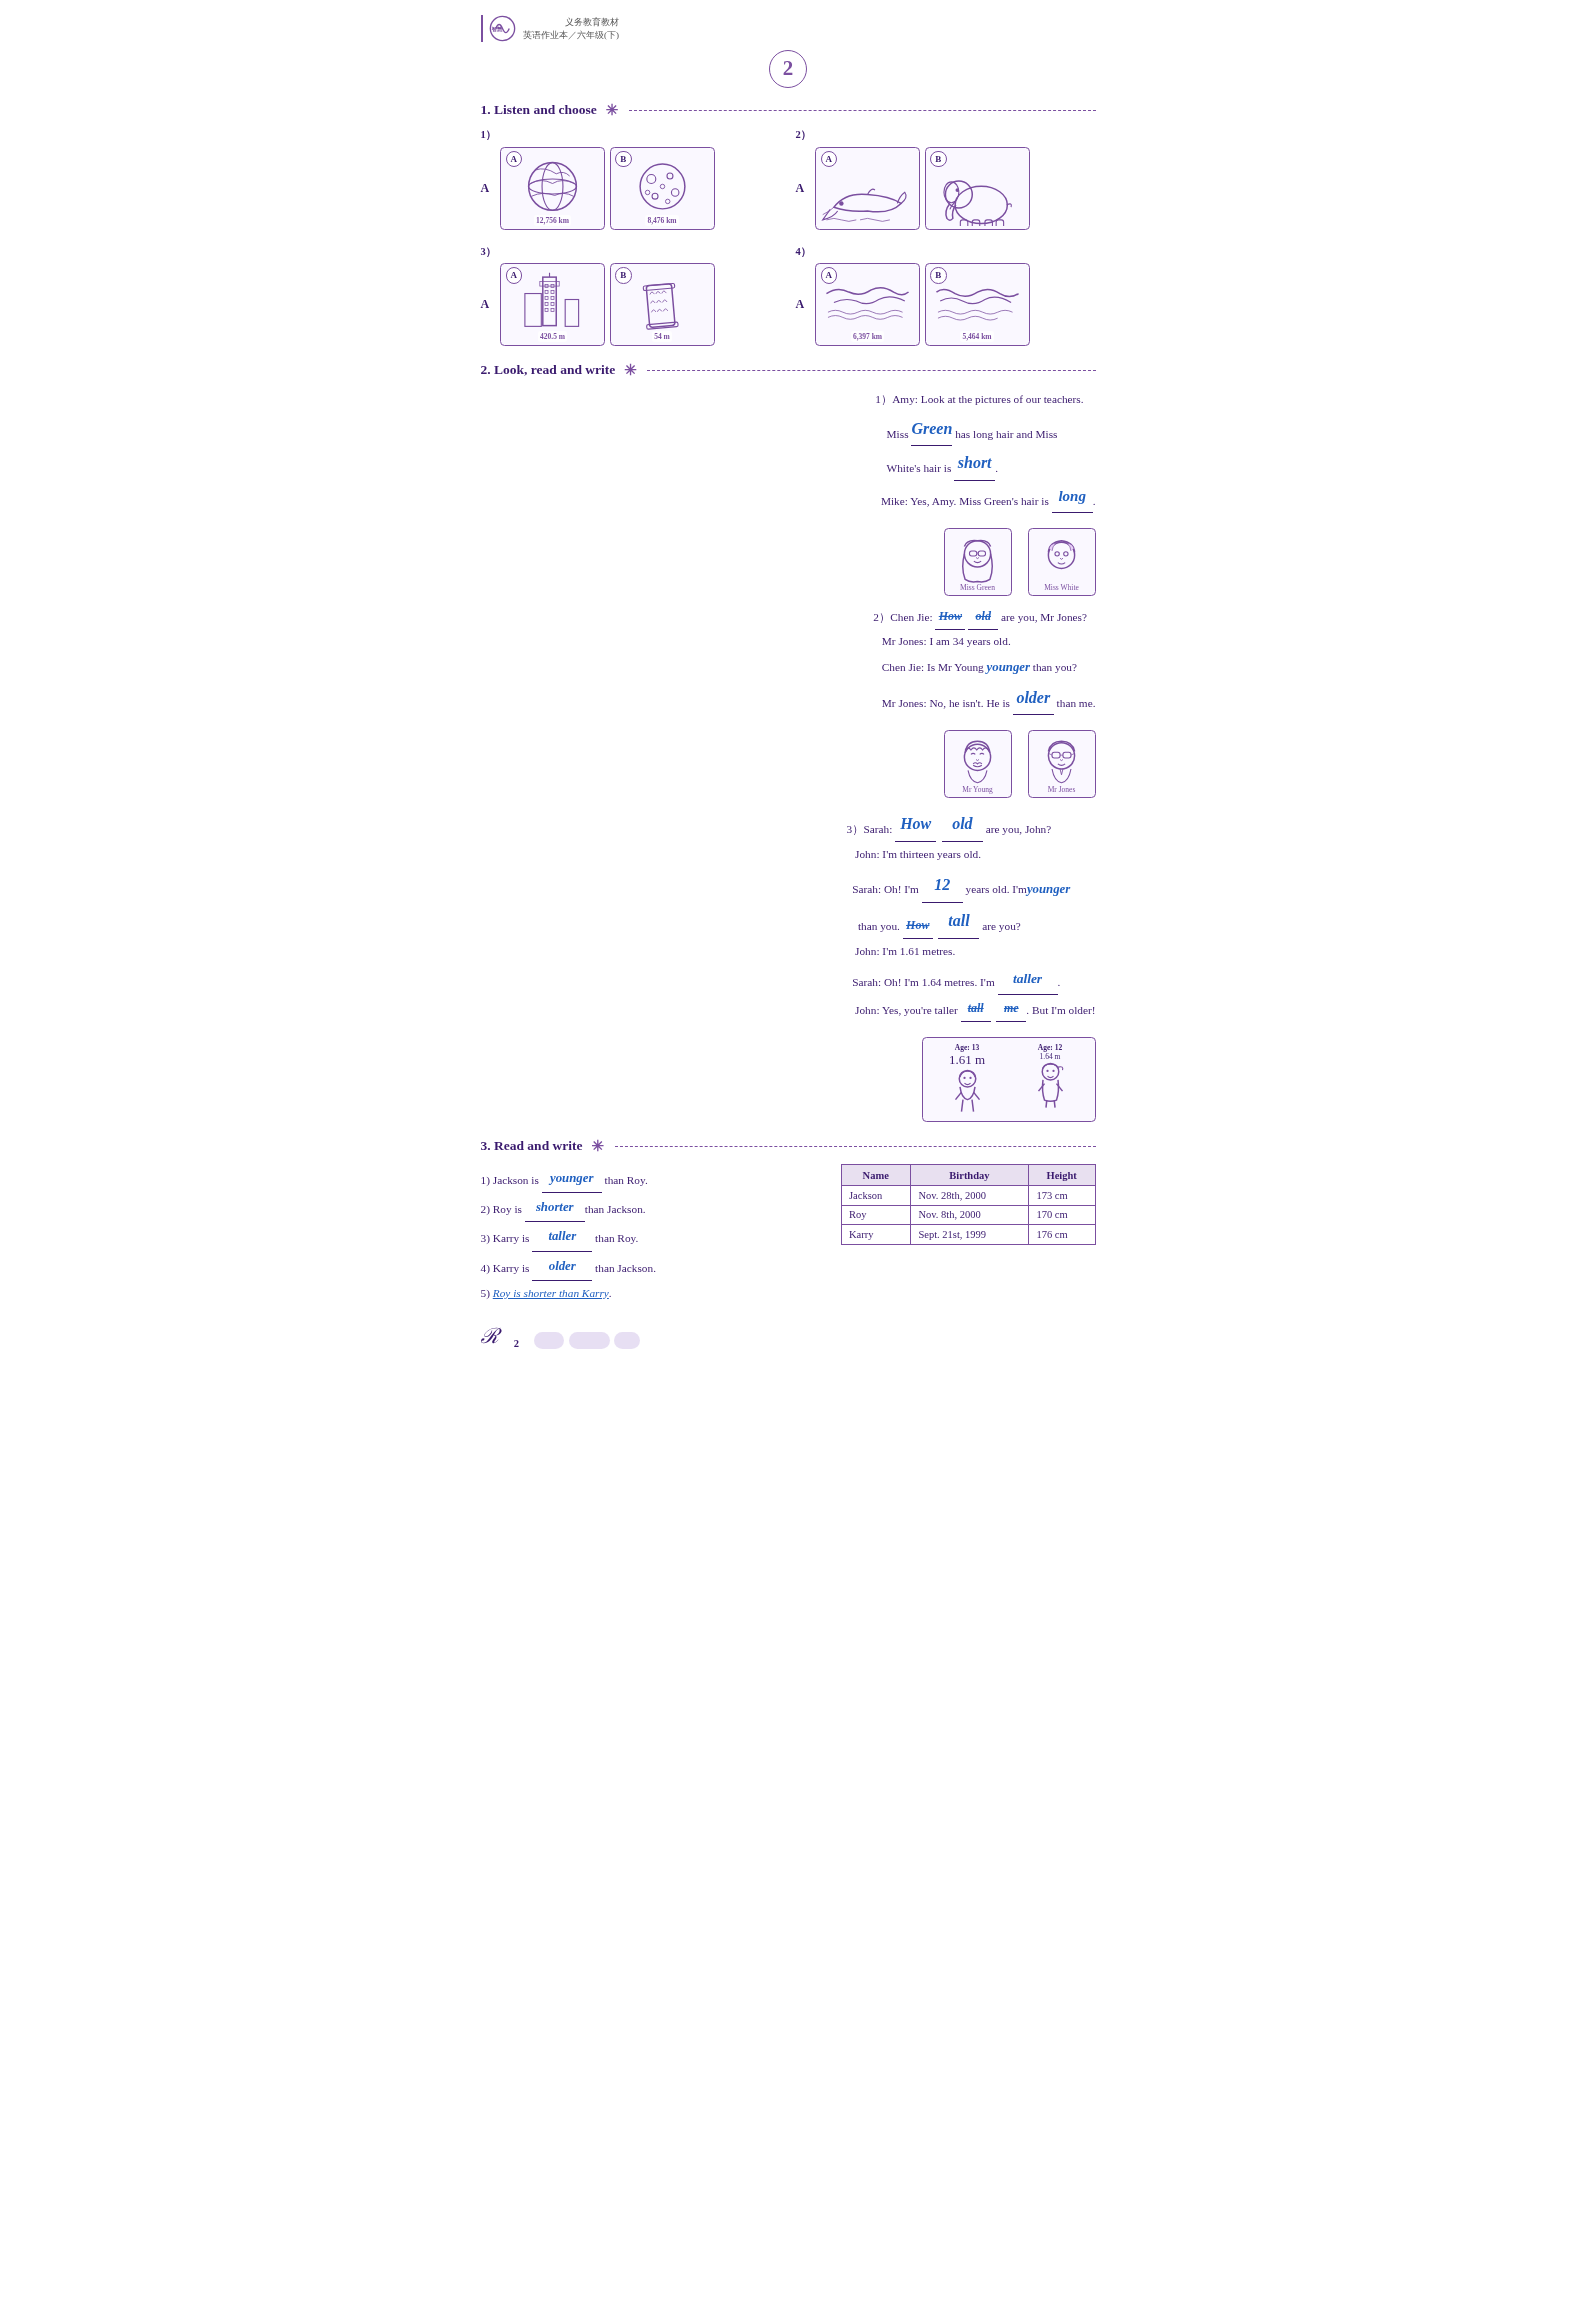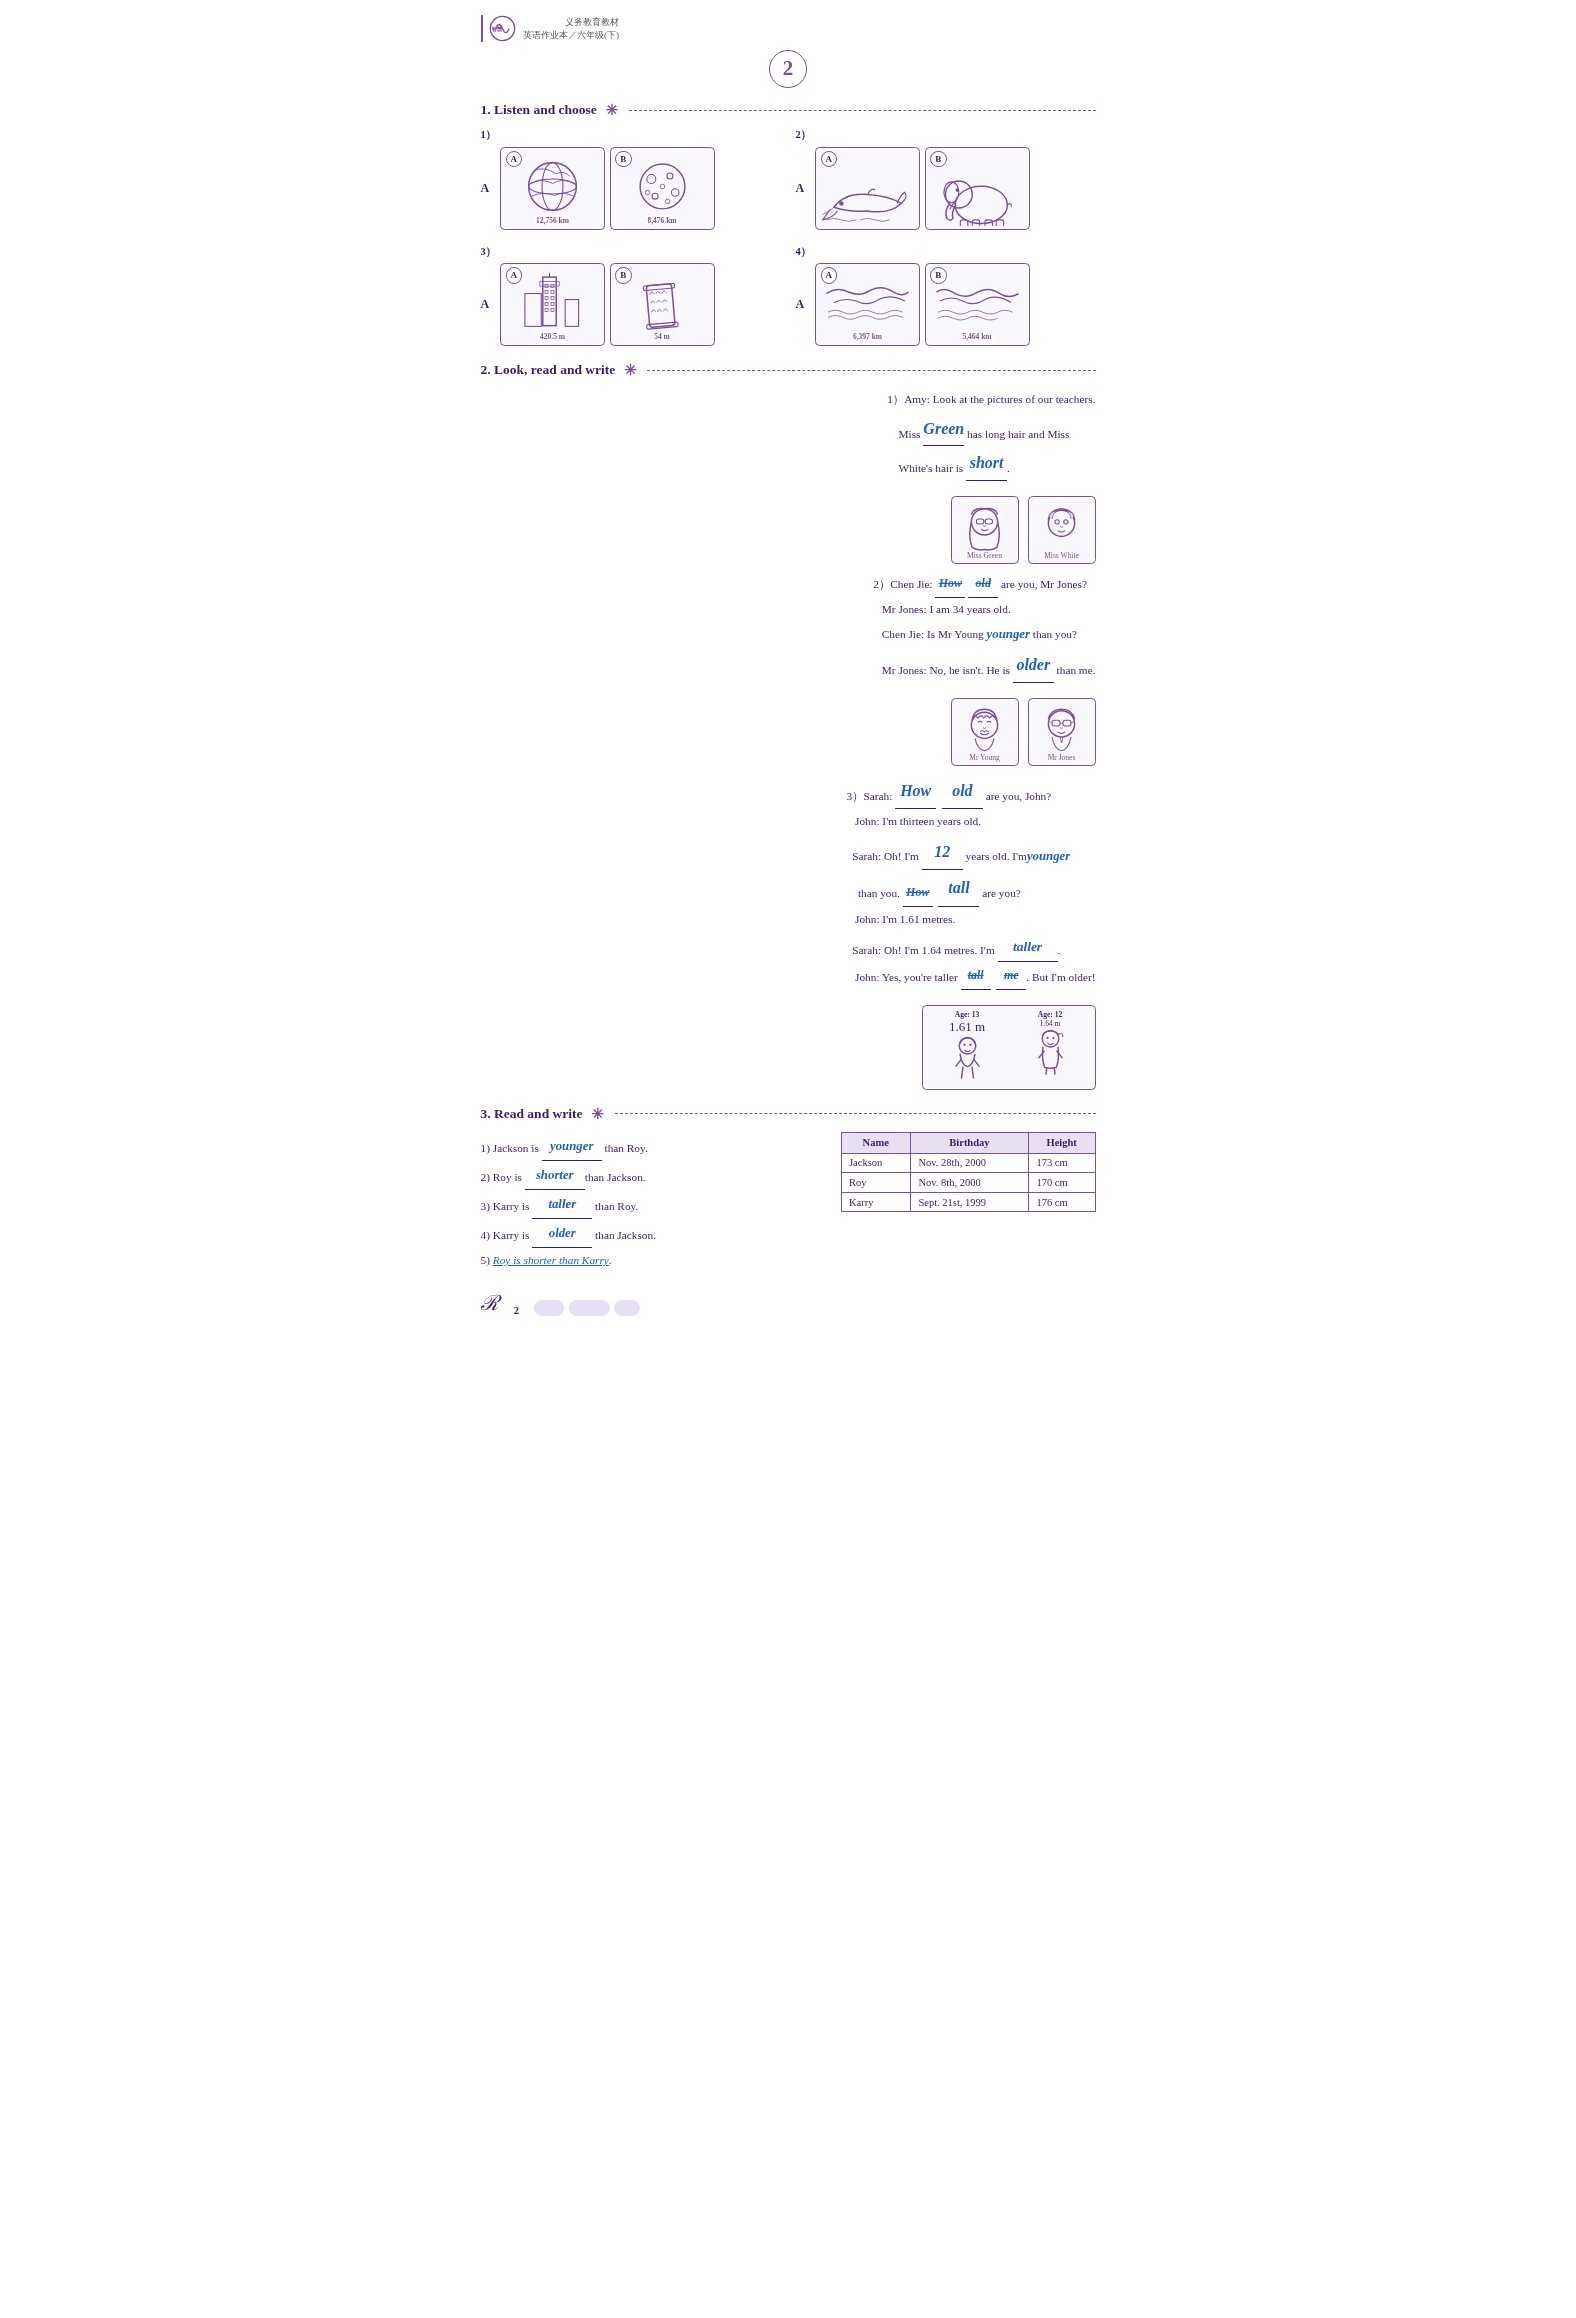--- a/index.html
+++ b/index.html
@@ -131,21 +131,21 @@
       color: #7b4fa0;
       font-weight: bold;
       background: rgba(255,255,255,0.8);
       padding: 0.8px 2.3px;
       border-radius: 2.3px;
     }
     
     .illustration { width: 100%; height: 60px; }
     
     .look-section { margin-bottom: 15px; }
-    .face-box-row { display: flex; gap: 9px; }
+    .face-box-row { display: flex; gap: 16px; }
     .face-box {
       border: 1.5px solid #7b4fa0;
       border-radius: 4.5px;
       width: 68px;
       height: 68px;
       display: flex;
       flex-direction: column;
       align-items: center;
       justify-content: flex-end;
       padding-bottom: 3px;
@@ -458,20 +458,21 @@
   <span class="star">✳</span>
 </div>
 
 <div class="look-section">
 
   <div class="item-2-row">
     <div style="flex:1; line-height:2.1">
       <p>1）Amy: Look at the pictures of our teachers.</p>
       <p>&nbsp;&nbsp;&nbsp;&nbsp;Miss <span class="inline-answer">Green</span> has long hair and Miss</p>
       <p>&nbsp;&nbsp;&nbsp;&nbsp;White's hair is <span class="inline-answer">short</span>.</p>
+      <p>&nbsp;&nbsp;Mike: Yes, Amy. Miss Green's hair is <span class="inline-answer" style="font-size:15px">long</span>.</p>
     </div>
     <div>
       <div class="face-box-row">
         <div class="face-box">
           <svg viewBox="0 0 70 70">
 
             <circle cx="35" cy="30" r="18" fill="none" stroke="#7b4fa0" stroke-width="2"></circle>
 
             <path d="M17,30 Q12,50 18,65 Q25,70 35,68 Q45,70 52,65 Q58,50 53,30" fill="none" stroke="#7b4fa0" stroke-width="2"></path>
             <path d="M17,20 Q20,10 35,12 Q50,10 53,20" fill="none" stroke="#7b4fa0" stroke-width="2"></path>

